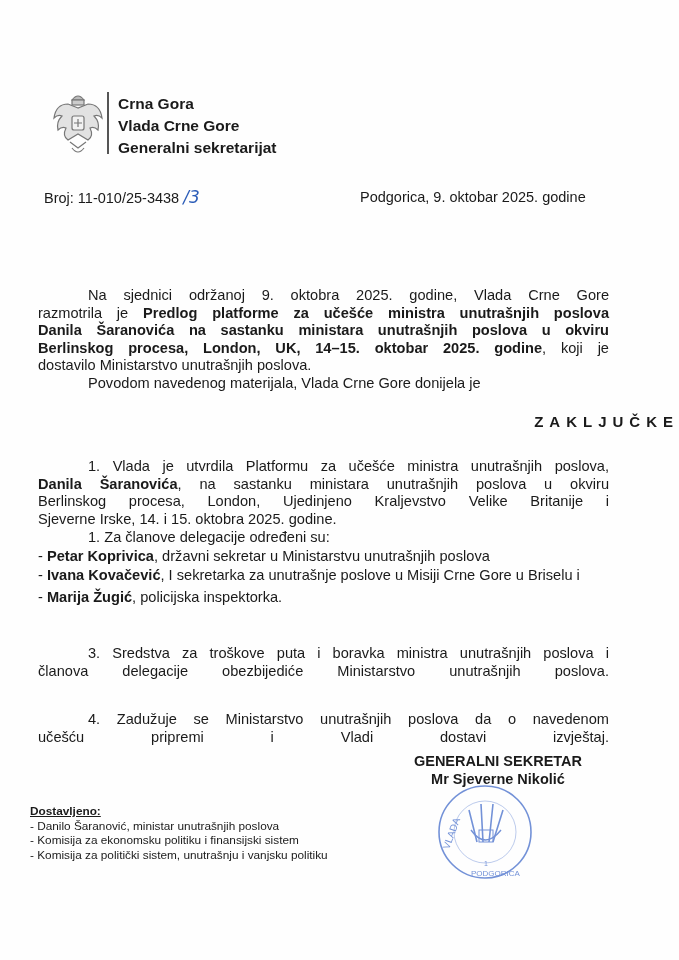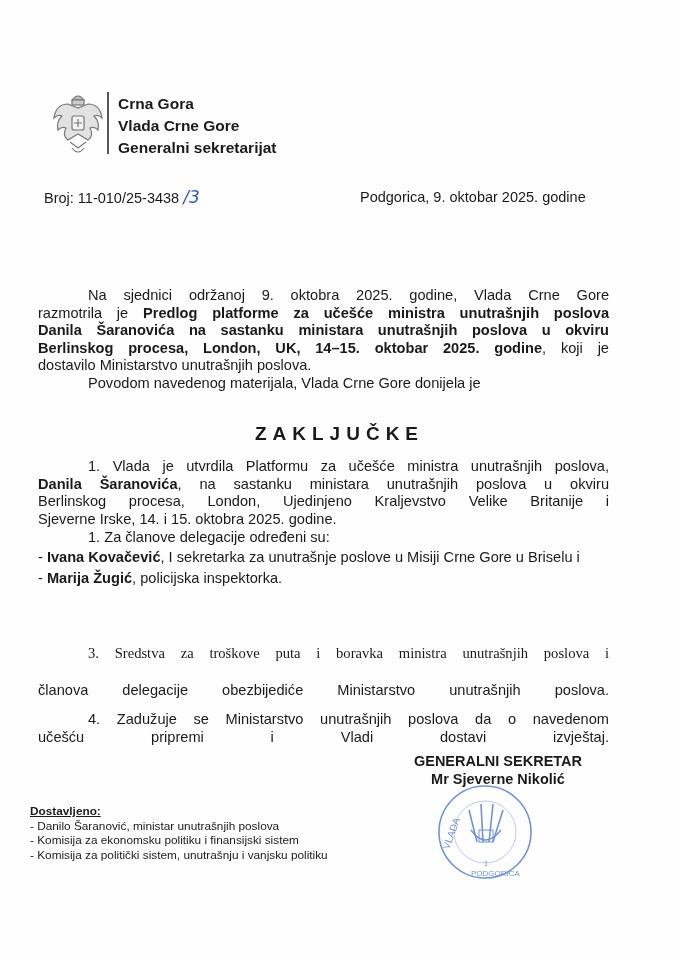--- a/index.html
+++ b/index.html
@@ -17,21 +17,21 @@
   .broj .hand { font-family: "DejaVu Sans", sans-serif; color: #2c5db8; font-size: 17px; font-style: italic; margin-left: 4px; }
   .place-date { position: absolute; left: 360px; top: 189px; font-size: 14.5px; }
 
   .body-text { position: absolute; left: 38px; width: 571px; font-size: 14.6px; line-height: 17.5px; text-align: justify; }
   .p1 { top: 287px; }
   .p1 .l, .pt .l { display: block; text-align: justify; text-align-last: justify; }
   .p1 .last, .pt .last { text-align-last: left; }
   .indent { padding-left: 50px; }
   .b { font-weight: bold; }
 
-  .title { position: absolute; left: 0; width: 679px; top: 423px; text-align: center; font-size: 19px; font-weight: bold; letter-spacing: 6px; }
+  .title { position: absolute; left: 0; width: 679px; top: 413px; text-align: right; font-size: 15px; font-weight: bold; letter-spacing: 6px; }
 
   .pt { position: absolute; left: 38px; width: 571px; font-size: 14.6px; line-height: 17.5px; }
 
   .sig { position: absolute; left: 393px; top: 752px; font-size: 14.5px; font-weight: bold; line-height: 18px; text-align: center; width: 210px; }
   .stamp { position: absolute; left: 433px; top: 780px; width: 105px; height: 105px; }
 
   .dost { position: absolute; left: 30px; top: 804px; font-size: 11.8px; line-height: 14.6px; }
   .dost .hd { font-weight: bold; text-decoration: underline; }
 </style>
 </head>
@@ -77,27 +77,28 @@
 
   <div class="pt" style="top:458px;" id="item1">
       <span class="l indent"><span>1. Vlada je utvrdila Platformu za učešće ministra unutrašnjih poslova,</span></span>
       <span class="l"><span class="b">Danila Šaranovića</span><span>, na sastanku ministara unutrašnjih poslova u okviru</span></span>
       <span class="l"><span>Berlinskog procesa, London, Ujedinjeno Kraljevstvo Velike Britanije i</span></span>
       <span class="l last"><span>Sjeverne Irske, 14. i 15. oktobra 2025. godine.</span></span>
     </div>
 
   <div class="pt" style="top:529px;">
     <span class="indent" style="display:block;">1. Za članove delegacije određeni su:</span>
+    <div style="margin-top:1px;">- <span class="b">Petar Koprivica</span><span>, državni sekretar u Ministarstvu unutrašnjih poslova</span></div>
     <div style="margin-top:2px;">- <span class="b">Ivana Kovačević</span><span>, I sekretarka za unutrašnje poslove u Misiji Crne Gore u Briselu i</span></div>
     <div style="margin-top:4px;">- <span class="b">Marija Žugić</span><span>, policijska inspektorka.</span></div>
   </div>
 
   <div class="pt" style="top:645px;">
-    <span class="l indent" style="display:block;text-align:justify;text-align-last:justify;font-family:Liberation Serif, serif;">3. Sredstva za troškove puta i boravka ministra unutrašnjih poslova i</span>
-    <span class="l" style="display:block;margin-top:19px;">članova delegacije obezbijediće Ministarstvo unutrašnjih poslova.</span>
+    <span class="l indent" style="display:block;text-align:justify;text-align-last:justify;">3. Sredstva za troškove puta i boravka ministra unutrašnjih poslova i</span>
+    <span class="l" style="display:block;">članova delegacije obezbijediće Ministarstvo unutrašnjih poslova.</span>
   </div>
 
   <div class="pt" style="top:711px;">
     <span class="l indent" style="display:block;text-align:justify;text-align-last:justify;">4. Zadužuje se Ministarstvo unutrašnjih poslova da o navedenom</span>
     <span class="l" style="display:block;">učešću pripremi i Vladi dostavi izvještaj.</span>
   </div>
 
   <div class="sig">
     <div>GENERALNI SEKRETAR</div>
     <div>Mr Sjeverne Nikolić</div>

